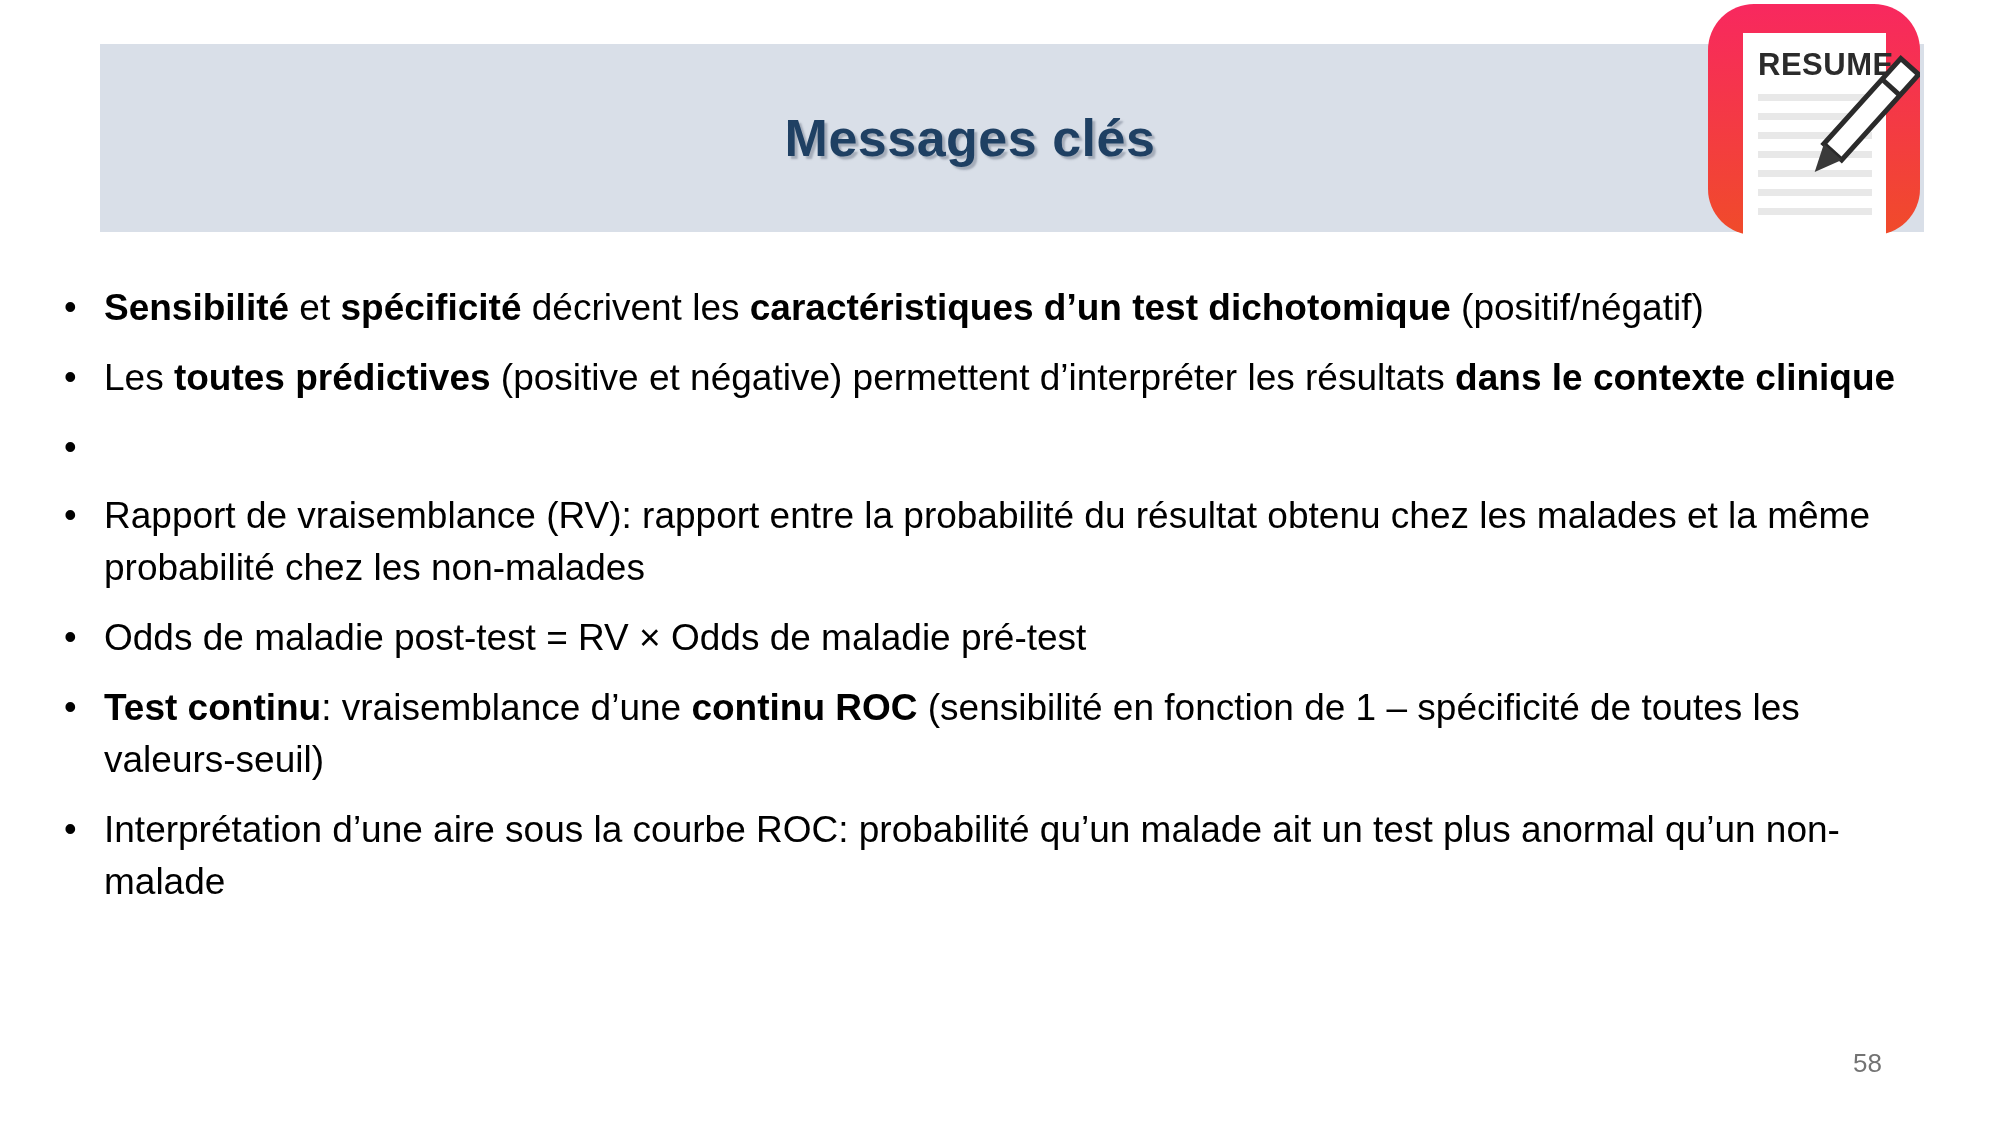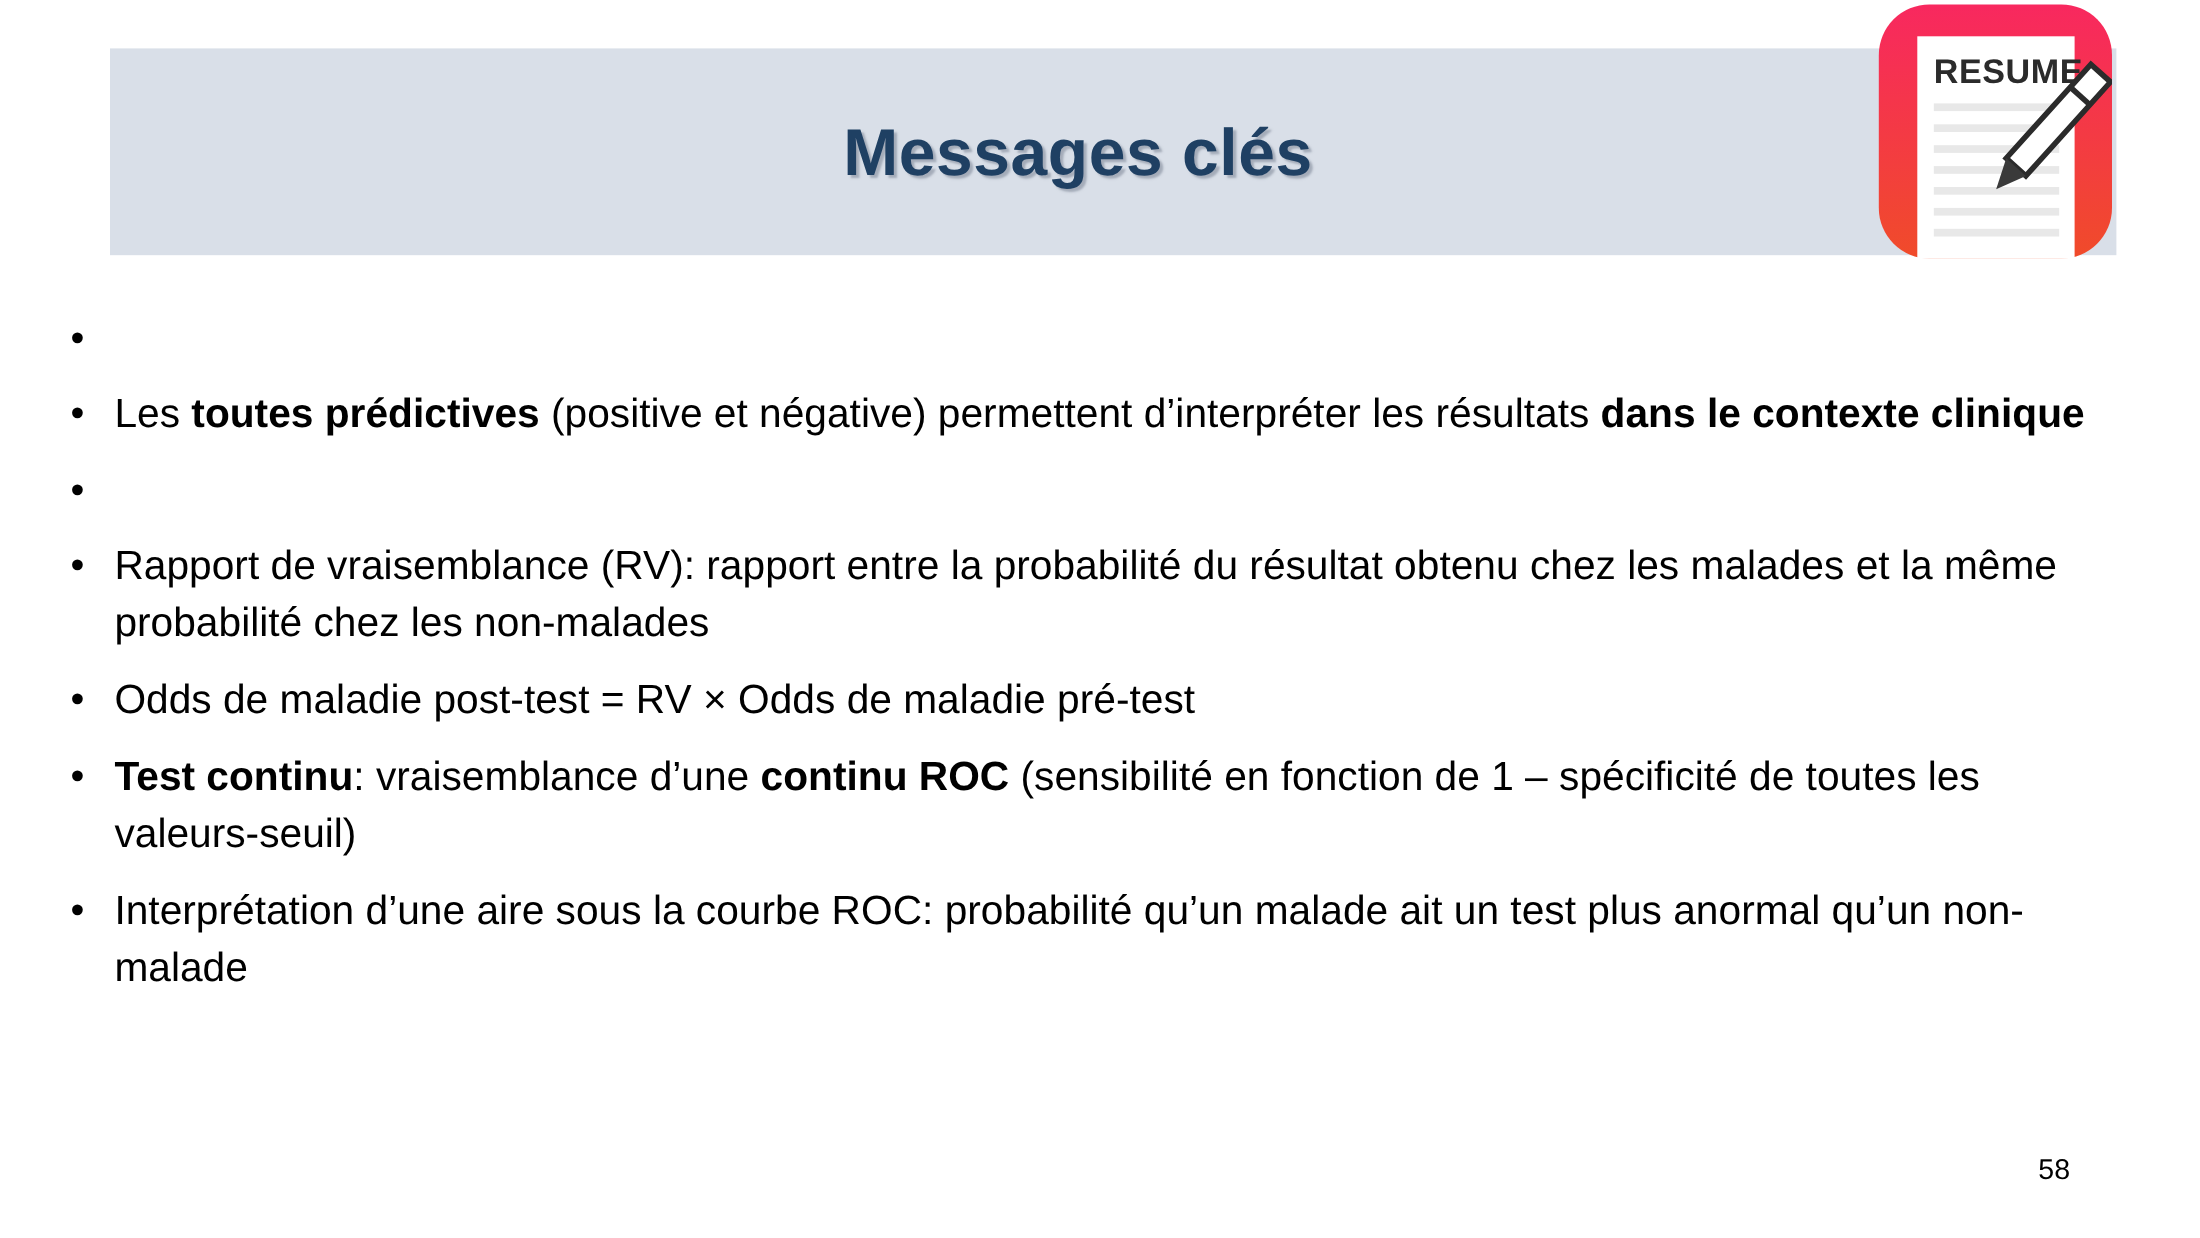--- a/index.html
+++ b/index.html
@@ -26,27 +26,26 @@
   }
   .title-text {
     position: absolute;
     left: 100px;
     top: 44px;
     width: 1740px;
     height: 188px;
     display: flex;
     align-items: center;
     justify-content: center;
-    font-size: 60px;
+    font-size: 52px;
     font-weight: bold;
     color: #1f4063;
     letter-spacing: 0.5px;
     text-shadow: 3px 3px 2px rgba(120,130,145,0.55);
     white-space: nowrap;
-    padding-left: 10px;
   }
 
   
   .resume-icon {
     position: absolute;
     left: 1688px;
     top: 2px;
     width: 232px;
     height: 233px;
   }
@@ -81,21 +80,21 @@
     max-width: 1800px;
   }
   .bullet-text b { font-weight: bold; }
 
   
   .page-number {
     position: absolute;
     left: 1853px;
     top: 1048px;
     font-size: 26px;
-    color: #000000;
+    color: #737373;
   }
 </style>
 </head>
 <body>
 
 <div class="title-band"></div>
 <div class="title-text">Messages clés</div>
 
 <div class="resume-icon">
   <svg viewBox="0 0 232 233" xmlns="http://www.w3.org/2000/svg">
@@ -121,20 +120,21 @@
       <rect x="150" y="40" width="24" height="115" fill="#ffffff" stroke="#2b2b2b" stroke-width="5"></rect>
       <line x1="150" y1="68" x2="174" y2="68" stroke="#2b2b2b" stroke-width="5"></line>
       <polygon points="150,155 174,155 162,182" fill="#3a3a3a"></polygon>
     </g>
   </svg>
 </div>
 
 <div class="bullets">
     <div class="bullet-row">
       <span class="bullet-dot">•</span>
+      <span class="bullet-text"><b>Sensibilité</b><span> et </span><b>spécificité</b><span> décrivent les </span><b>caractéristiques d’un test dichotomique</b><span> (positif/négatif)</span></span>
     </div>
     <div class="bullet-row">
       <span class="bullet-dot">•</span>
       <span class="bullet-text"><span>Les </span><b>toutes prédictives</b><span> (positive et négative) permettent d’interpréter les résultats </span><b>dans le contexte clinique</b></span>
     </div>
     <div class="bullet-row">
       <span class="bullet-dot">•</span>
     </div>
     <div class="bullet-row">
       <span class="bullet-dot">•</span>

